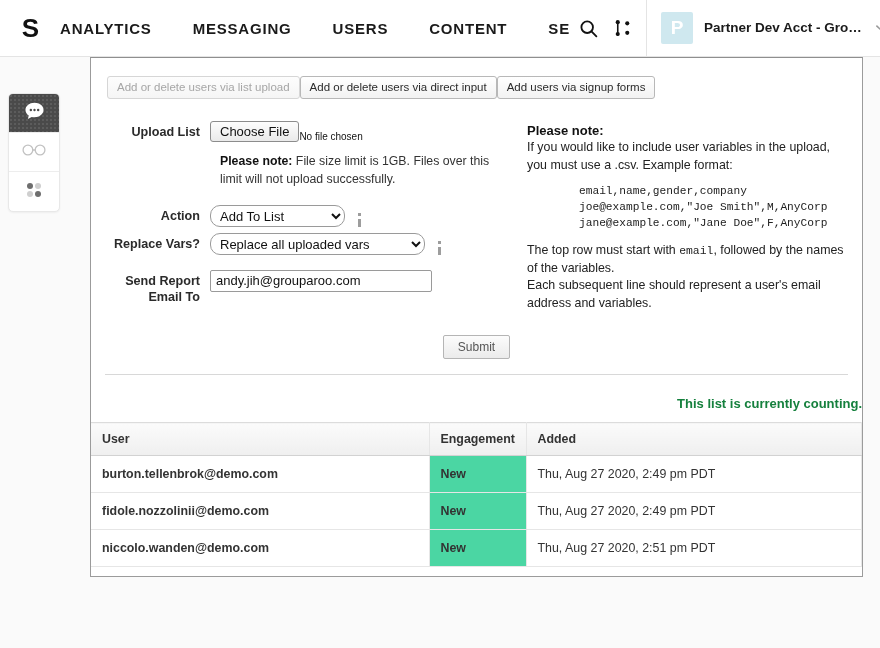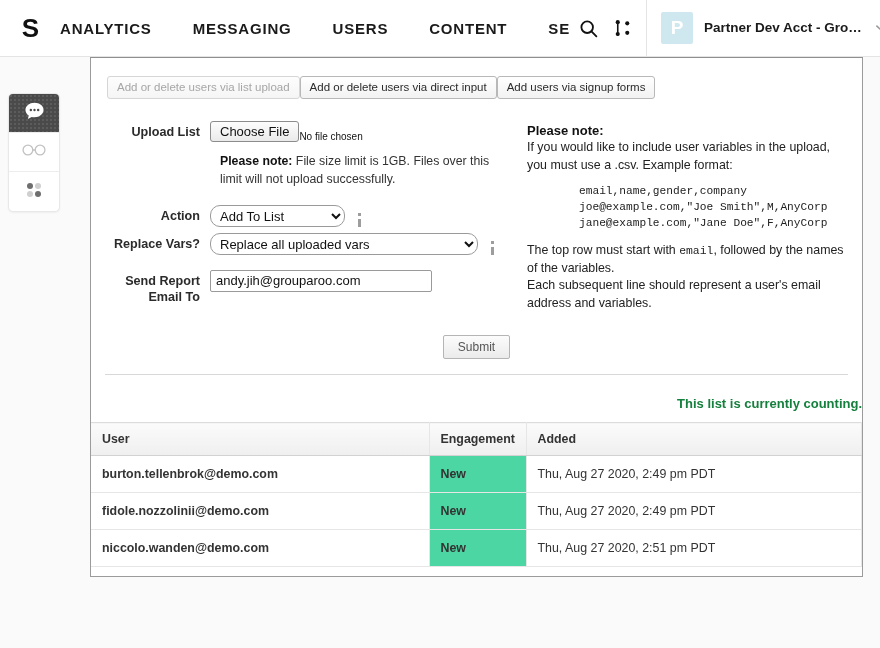--- a/index.html
+++ b/index.html
@@ -199,21 +199,21 @@
     font-family: "Liberation Sans", sans-serif;
     border: 1px solid #9a9a9a;
     border-radius: 10px;
     background: #fff;
     padding: 2px 5px;
     color: #111;
     height: 22px;
     cursor: pointer;
   }
   .sel-action { width: 135px; }
-  .sel-vars { width: 268px; }
+  .sel-vars { width: 215px; }
   input[type="text"] {
     font-size: 13px;
     font-family: "Liberation Sans", sans-serif;
     border: 1px solid #9a9a9a;
     border-radius: 2px;
     padding: 2px 5px;
     width: 222px;
     height: 22px;
     color: #111;
     background: #fff;

